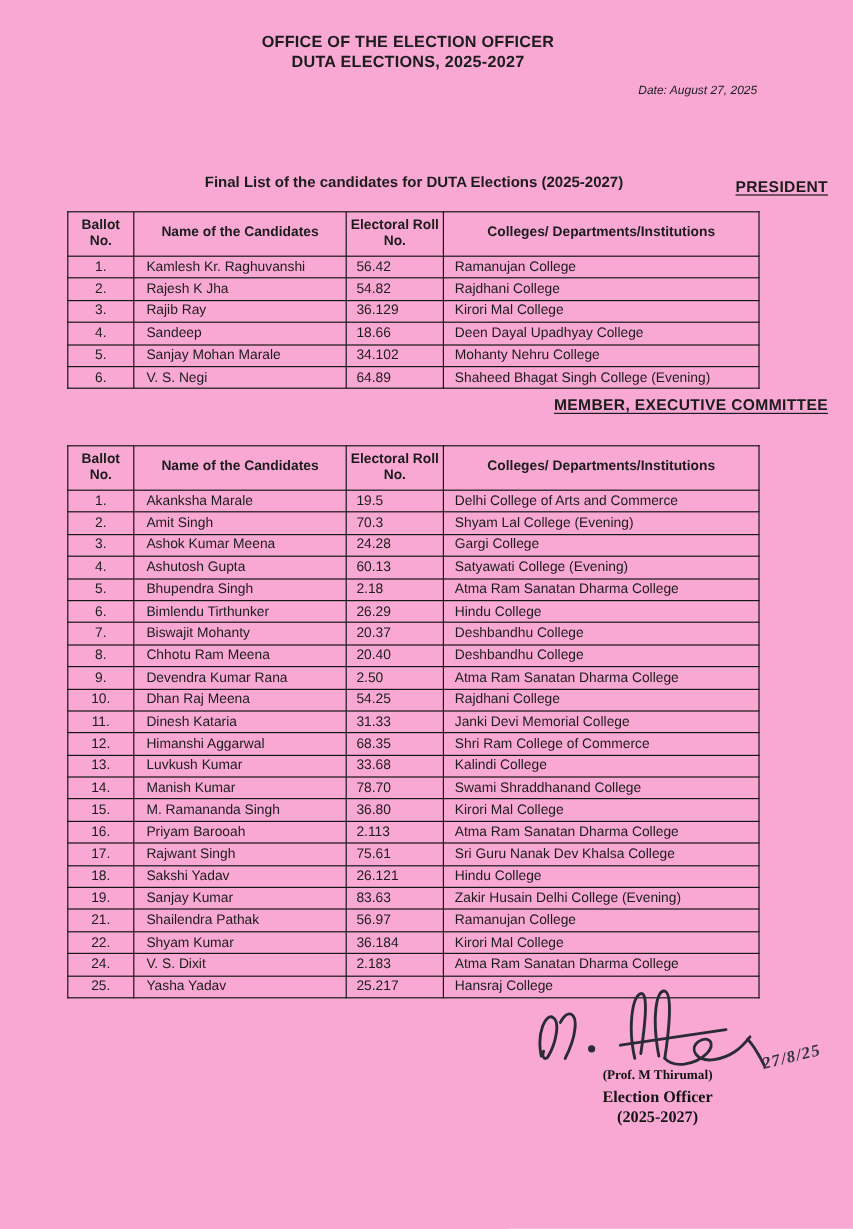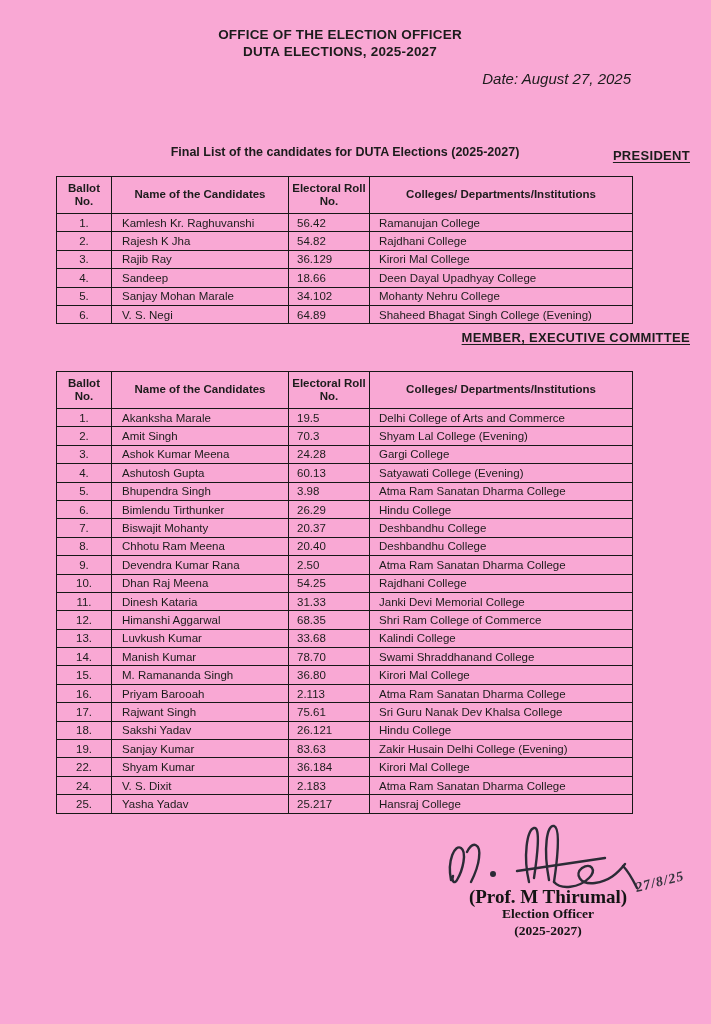--- a/index.html
+++ b/index.html
@@ -12,21 +12,21 @@
     font-family:"Liberation Sans", sans-serif;
     overflow:hidden;
   }
   .office-header{
     position:absolute;top:26px;left:0;width:680px;
     text-align:center;font-weight:bold;font-size:13.5px;line-height:17px;
     letter-spacing:.2px;
   }
   .date-line{
     position:absolute;top:70px;right:80px;
-    font-style:italic;font-size:15px;
+    font-style:italic;font-size:10px;
   }
   .subtitle{
     position:absolute;top:118px;left:0;width:690px;
     text-align:center;font-weight:bold;font-size:12.5px;margin-top:27px;
   }
   .section-heading{
     position:absolute;left:0;width:690px;
     text-align:right;font-weight:bold;font-size:13px;
     text-decoration:underline;text-underline-offset:2px;
     letter-spacing:.3px;
@@ -63,21 +63,21 @@
   table.doc-table td:nth-child(3){padding-left:8px;}
   table.doc-table td:nth-child(4){padding-left:9px;}
 
   .signature-block{
     position:absolute;top:822px;right:38px;width:250px;
     text-align:center;
     font-family:"Liberation Serif", serif;
     font-weight:bold;color:#141414;
   }
   .signature-scribble{display:block;margin:0 auto -8px auto;}
-  .sig-name{font-size:19px;line-height:17px;}
+  .sig-name{font-size:11px;line-height:17px;}
   .sig-role{font-size:13.5px;line-height:17px;}
   .sig-term{font-size:13.5px;line-height:17px;}
   .handwritten-date{
     position:absolute;top:52px;right:-12px;
     font-style:italic;font-size:14px;font-weight:bold;
     color:#33333d;
     transform:rotate(-14deg);
     letter-spacing:1px;
   }
 </style>
@@ -178,21 +178,21 @@
         </tr>
         <tr>
           <td>4.</td>
           <td>Ashutosh Gupta</td>
           <td>60.13</td>
           <td>Satyawati College (Evening)</td>
         </tr>
         <tr>
           <td>5.</td>
           <td>Bhupendra Singh</td>
-          <td>3.98</td>
+          <td>2.18</td>
           <td>Atma Ram Sanatan Dharma College</td>
         </tr>
         <tr>
           <td>6.</td>
           <td>Bimlendu Tirthunker</td>
           <td>26.29</td>
           <td>Hindu College</td>
         </tr>
         <tr>
           <td>7.</td>
@@ -264,20 +264,26 @@
           <td>18.</td>
           <td>Sakshi Yadav</td>
           <td>26.121</td>
           <td>Hindu College</td>
         </tr>
         <tr>
           <td>19.</td>
           <td>Sanjay Kumar</td>
           <td>83.63</td>
           <td>Zakir Husain Delhi College (Evening)</td>
+        </tr>
+        <tr>
+          <td>21.</td>
+          <td>Shailendra Pathak</td>
+          <td>56.97</td>
+          <td>Ramanujan College</td>
         </tr>
         <tr>
           <td>22.</td>
           <td>Shyam Kumar</td>
           <td>36.184</td>
           <td>Kirori Mal College</td>
         </tr>
         <tr>
           <td>24.</td>
           <td>V. S. Dixit</td>

